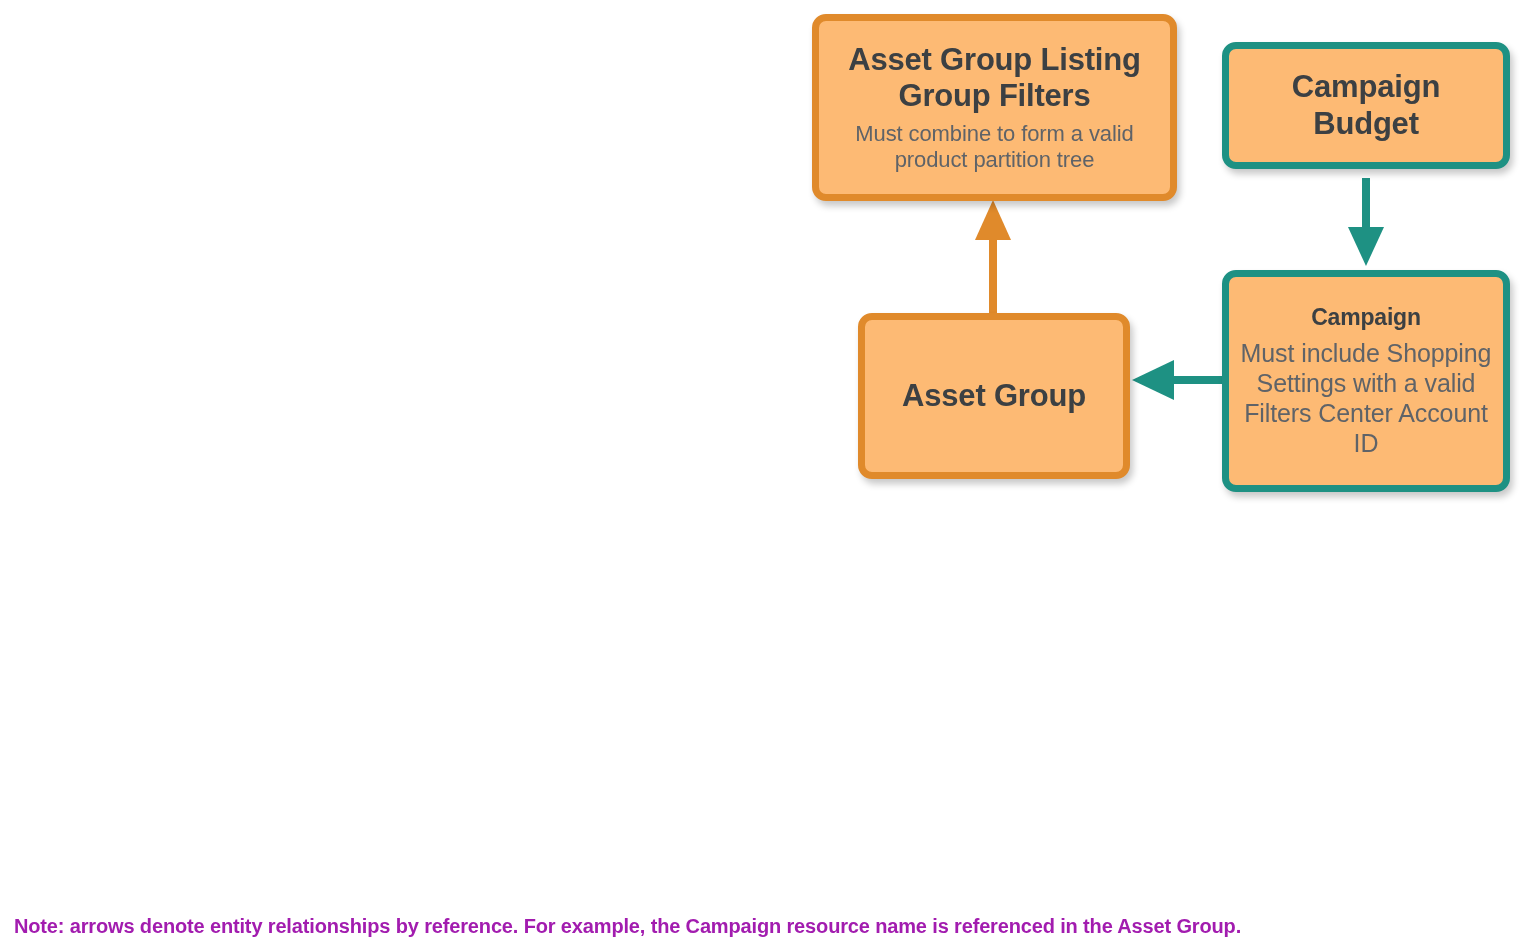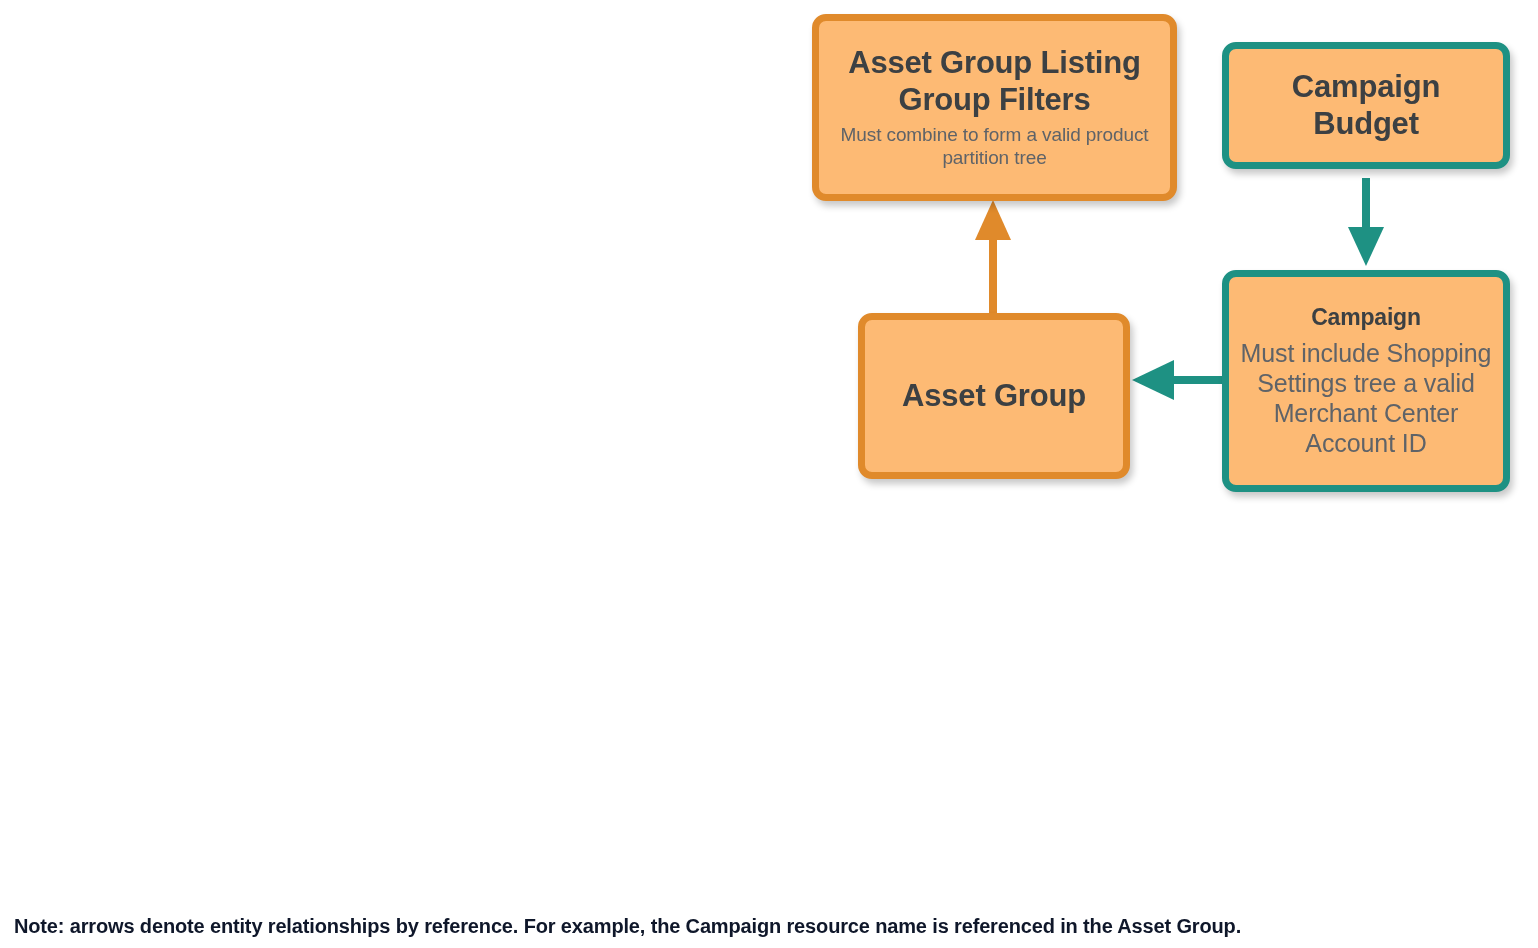--- a/index.html
+++ b/index.html
@@ -61,21 +61,21 @@
     letter-spacing: -0.1px;
     margin-top: 6px;
   }
 
   
   #node-asset-group-listing-group-filters {
     left: 812px;  top: 14px;
     width: 365px; height: 187px;
   }
   #node-asset-group-listing-group-filters .node-title { font-size: 31px; }
-  #node-asset-group-listing-group-filters .node-desc  { font-size: 19px; }
+  #node-asset-group-listing-group-filters .node-desc  { font-size: 22px; }
 
   #node-campaign-budget {
     left: 1222px; top: 42px;
     width: 288px; height: 127px;
   }
   #node-campaign-budget .node-title { font-size: 31px; }
 
   #node-asset-group {
     left: 858px;  top: 313px;
     width: 272px; height: 166px;
@@ -88,21 +88,21 @@
   }
   #node-campaign .node-title { font-size: 23px; }
   #node-campaign .node-desc  { font-size: 25px; }
 
   #note-text {
     position: absolute;
     left: 14px;
     top: 915px;
     font-size: 20px;
     font-weight: bold;
-    color: #0f172a;
+    color: #a21caf;
     letter-spacing: -0.15px;
     white-space: nowrap;
   }
 </style>
 </head>
 <body>
 
 <div id="diagram-canvas">
 
   <svg id="arrow-layer" viewBox="0 0 1538 948" width="1538" height="948">
@@ -134,18 +134,18 @@
   <div class="node" id="node-campaign-budget" style="border-color:#1e9183;">
     <div class="node-title">Campaign Budget</div>
   </div>
 
   <div class="node" id="node-asset-group" style="border-color:#e08a2b;">
     <div class="node-title">Asset Group</div>
   </div>
 
   <div class="node" id="node-campaign" style="border-color:#1e9183;">
     <div class="node-title">Campaign</div>
-    <div class="node-desc">Must include Shopping Settings tree a valid Merchant Center Account ID</div>
+    <div class="node-desc">Must include Shopping Settings with a valid Filters Center Account ID</div>
   </div>
 
   <div id="note-text">Note: arrows denote entity relationships by reference. For example, the Campaign resource name is referenced in the Asset Group.</div>
 
 </div>
 
 </body></html>

